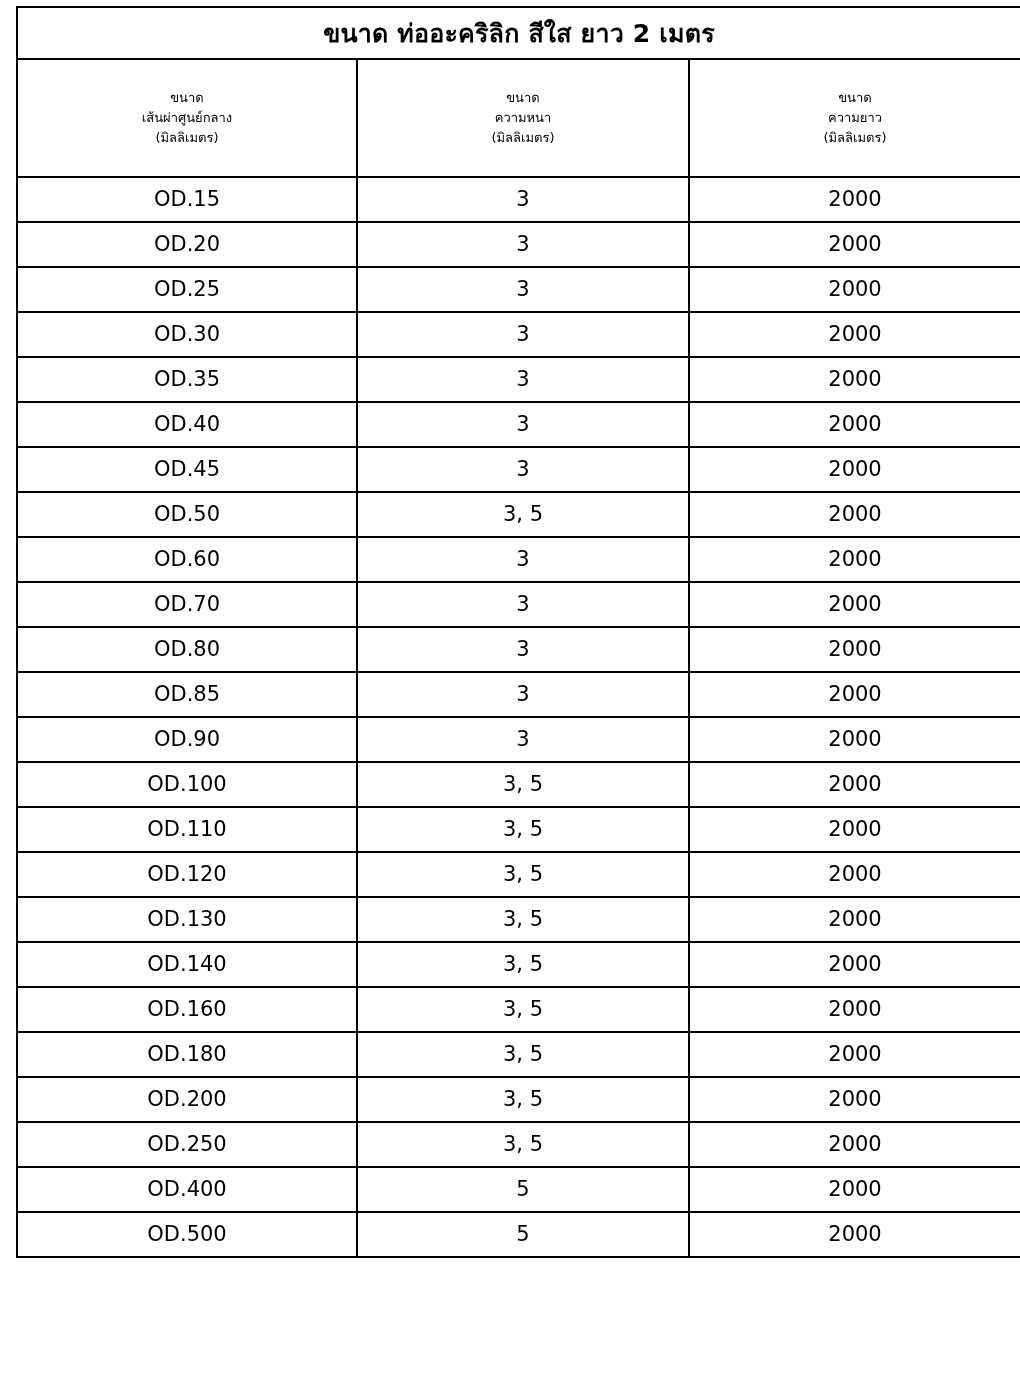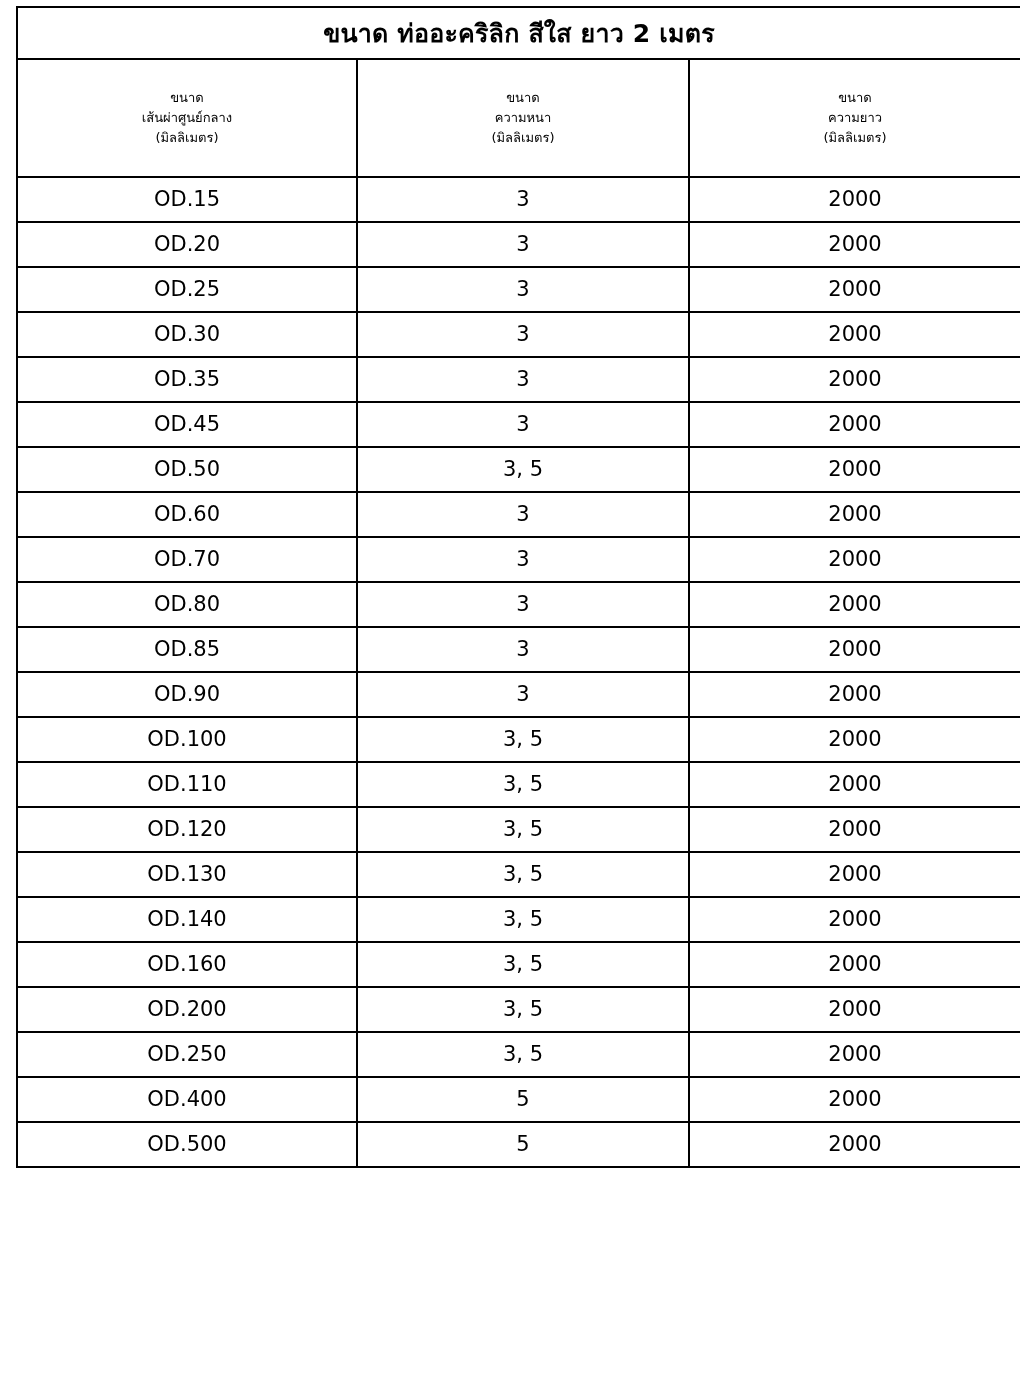--- a/index.html
+++ b/index.html
@@ -108,20 +108,25 @@
         <td class="data-cell">OD.30</td>
         <td class="data-cell">3</td>
         <td class="data-cell">2000</td>
       </tr>
       <tr>
         <td class="data-cell">OD.35</td>
         <td class="data-cell">3</td>
         <td class="data-cell">2000</td>
       </tr>
       <tr>
+        <td class="data-cell">OD.40</td>
+        <td class="data-cell">3</td>
+        <td class="data-cell">2000</td>
+      </tr>
+      <tr>
         <td class="data-cell">OD.45</td>
         <td class="data-cell">3</td>
         <td class="data-cell">2000</td>
       </tr>
       <tr>
         <td class="data-cell">OD.50</td>
         <td class="data-cell">3, 5</td>
         <td class="data-cell">2000</td>
       </tr>
       <tr>
@@ -169,20 +174,25 @@
         <td class="data-cell">3, 5</td>
         <td class="data-cell">2000</td>
       </tr>
       <tr>
         <td class="data-cell">OD.140</td>
         <td class="data-cell">3, 5</td>
         <td class="data-cell">2000</td>
       </tr>
       <tr>
         <td class="data-cell">OD.160</td>
+        <td class="data-cell">3, 5</td>
+        <td class="data-cell">2000</td>
+      </tr>
+      <tr>
+        <td class="data-cell">OD.180</td>
         <td class="data-cell">3, 5</td>
         <td class="data-cell">2000</td>
       </tr>
       <tr>
         <td class="data-cell">OD.200</td>
         <td class="data-cell">3, 5</td>
         <td class="data-cell">2000</td>
       </tr>
       <tr>
         <td class="data-cell">OD.250</td>

